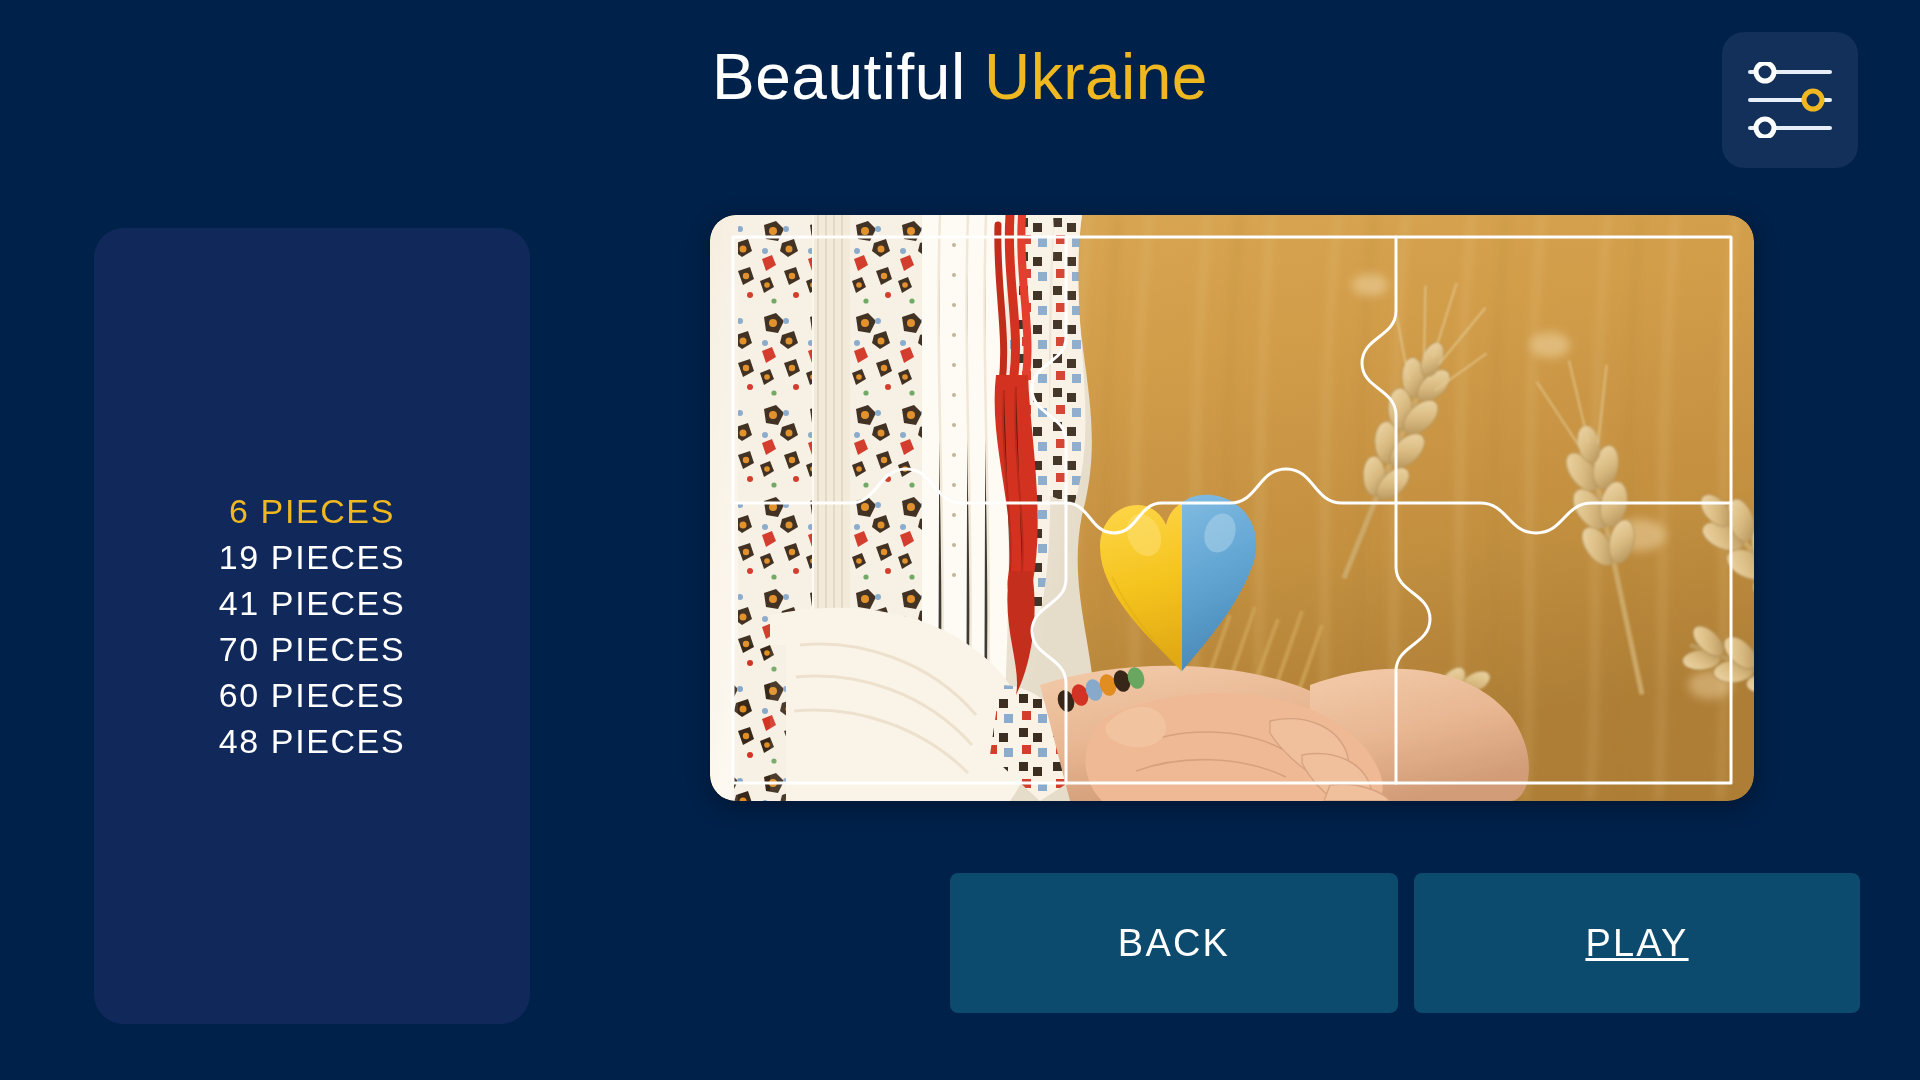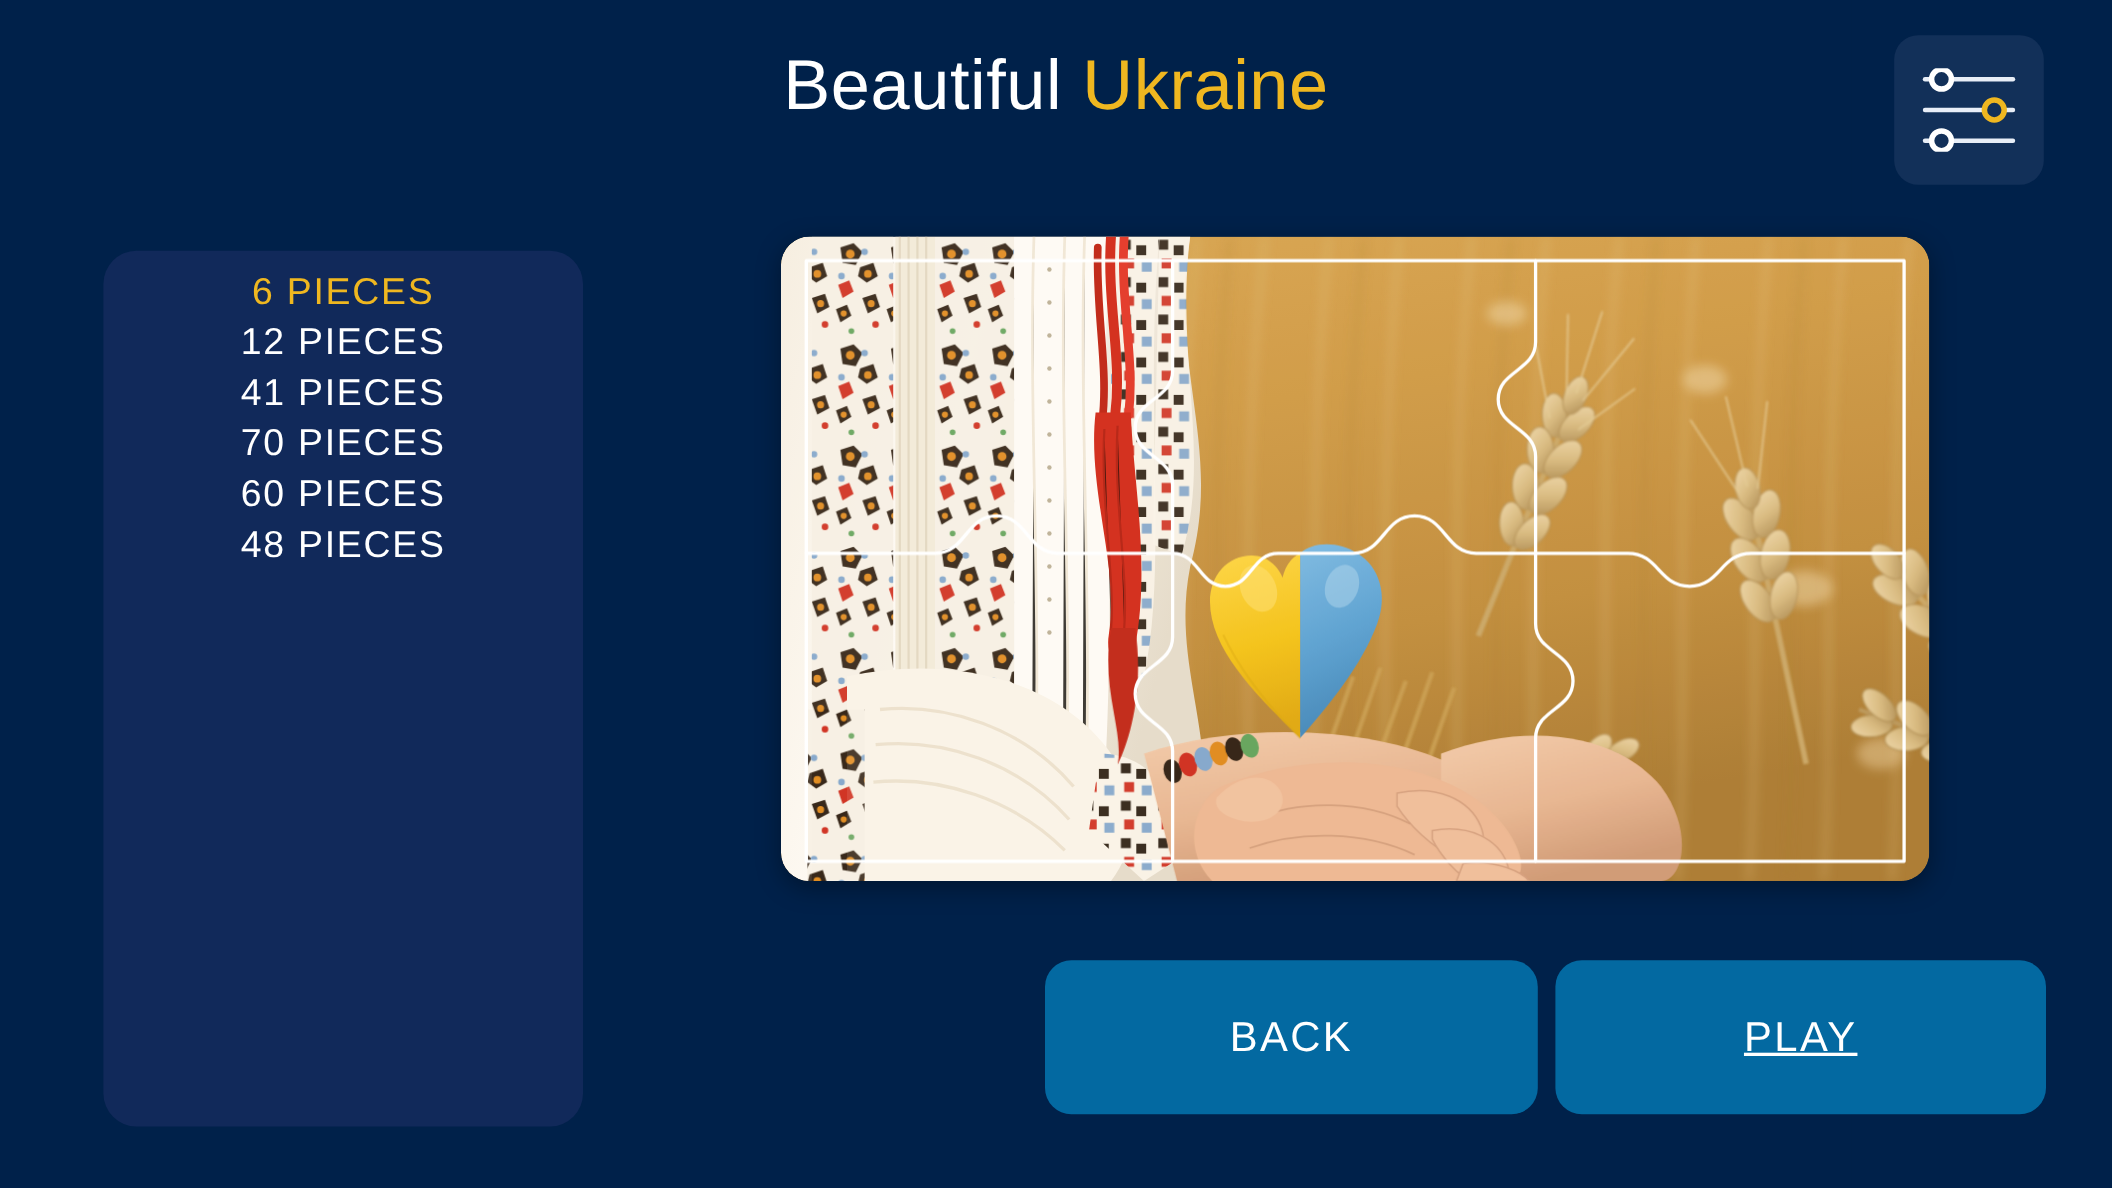--- a/index.html
+++ b/index.html
@@ -43,21 +43,21 @@
 
   
   #sidebar {
     position:absolute;
     left:94px; top:228px;
     width:436px; height:796px;
     background:#11295a;
     border-radius:30px;
     display:flex;
     flex-direction:column;
-    justify-content:flex-start;
+    justify-content:center;
     align-items:center;
     padding:14px 0;
   }
   .piece-option {
     width:100%;
     text-align:center;
     font-size:34px;
     letter-spacing:1.6px;
     color:#ffffff;
     cursor:pointer;
@@ -77,22 +77,22 @@
     box-shadow:0 6px 22px rgba(0,0,0,0.35);
   }
   #puzzle-photo { position:absolute; inset:0; }
   #puzzle-overlay { position:absolute; inset:0; }
 
   
   .action-btn {
     position:absolute;
     top:873px;
     height:140px;
-    background:#0369a1;
-    border-radius:24px;
+    background:#0c4a6e;
+    border-radius:8px;
     border:none;
     color:#ffffff;
     font-family:"Liberation Sans", sans-serif;
     font-size:38px;
     letter-spacing:2.2px;
     cursor:pointer;
     display:flex;
     align-items:center;
     justify-content:center;
   }
@@ -116,21 +116,21 @@
         <line x1="6" y1="66" x2="86" y2="66" stroke="#e8eef7" stroke-width="4" stroke-linecap="round"></line>
         <circle cx="21" cy="10" r="9" fill="#123059" stroke="#ffffff" stroke-width="5"></circle>
         <circle cx="69" cy="38" r="9" fill="#123059" stroke="#efb720" stroke-width="5"></circle>
         <circle cx="21" cy="66" r="9" fill="#123059" stroke="#ffffff" stroke-width="5"></circle>
       </svg>
     </span>
   </div>
 
   <div id="sidebar">
     <div class="piece-option selected">6 PIECES</div>
-    <div class="piece-option">12 PIECES</div>
+    <div class="piece-option">19 PIECES</div>
     <div class="piece-option">41 PIECES</div>
     <div class="piece-option">70 PIECES</div>
     <div class="piece-option">60 PIECES</div>
     <div class="piece-option">48 PIECES</div>
   </div>
 
   <div id="puzzle-card">
 
     <svg id="puzzle-photo" viewBox="0 0 1044 586" preserveAspectRatio="none">
       <defs>

